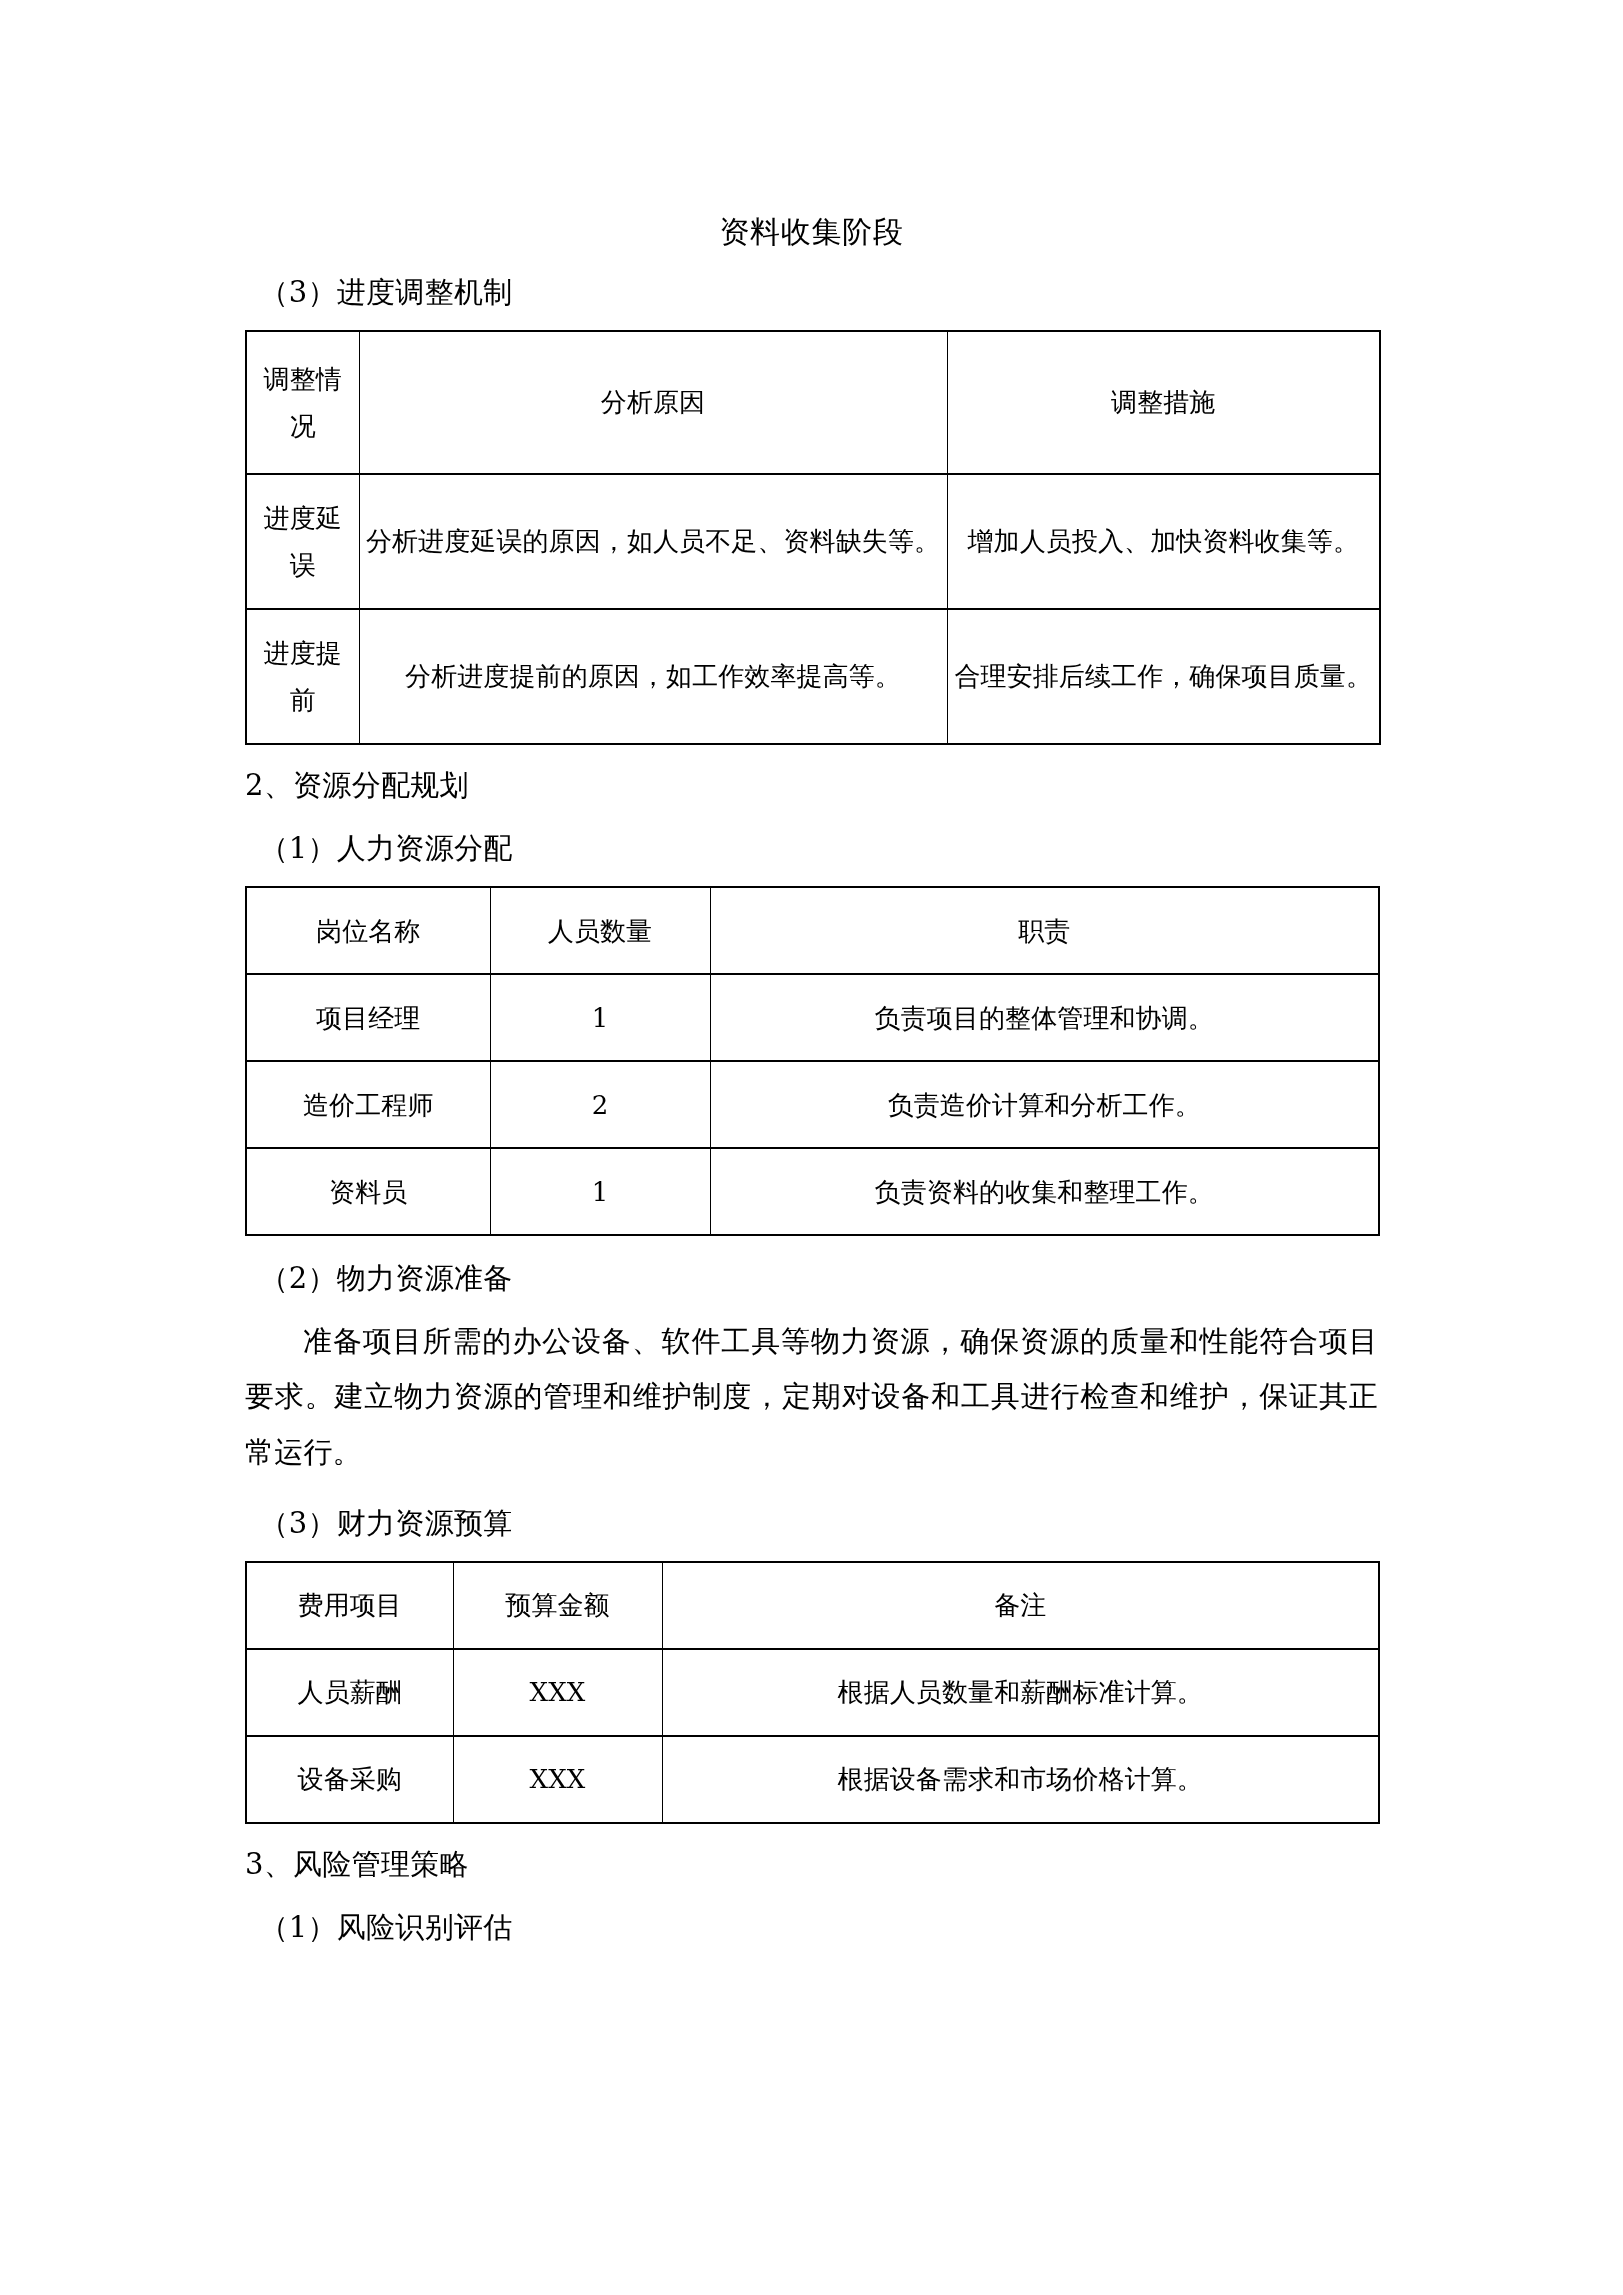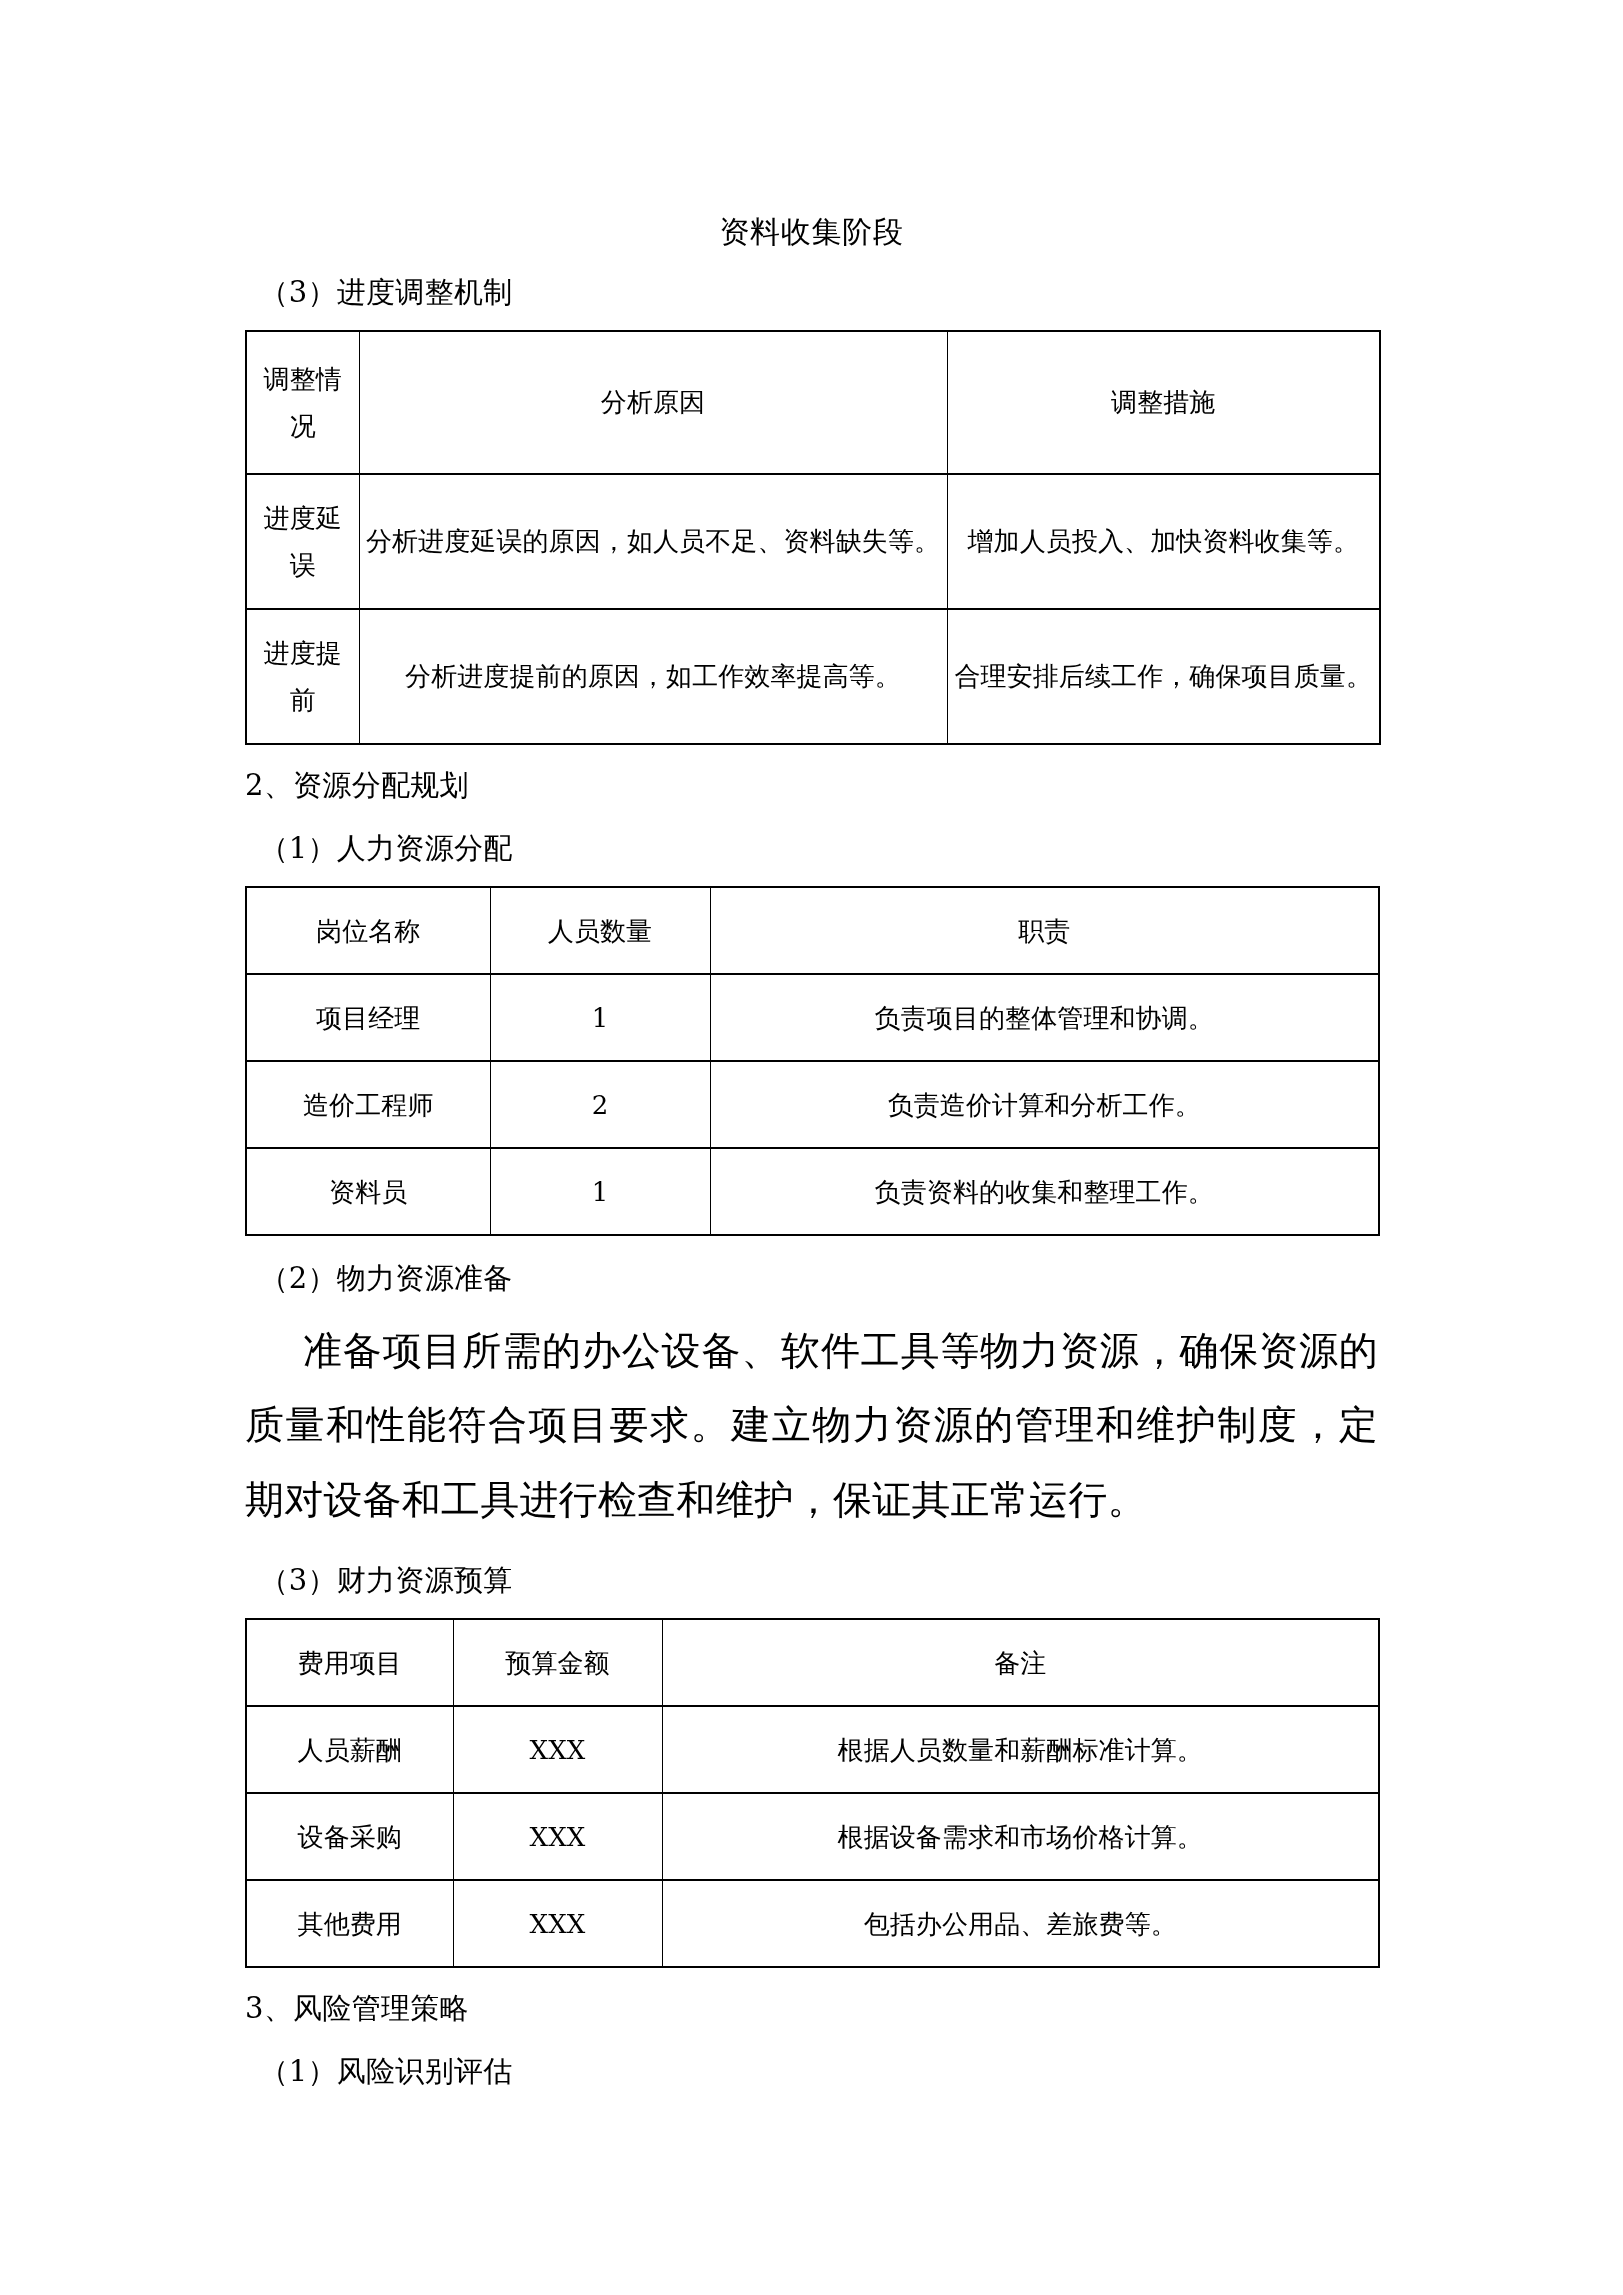--- a/index.html
+++ b/index.html
@@ -44,21 +44,21 @@
     letter-spacing: 0.3px;
   }
   .heading-2 {
     font-size: 29px;
     line-height: 1.45;
     margin-top: 21px;
     padding-left: 14.4px;
     letter-spacing: 0.3px;
   }
   .body-para {
-    font-size: 39px;
+    font-size: 29px;
     line-height: 1.92;
     margin-top: 14.4px;
     text-align: justify;
     text-justify: inter-ideograph;
     text-indent: 58px;
     letter-spacing: 0.2px;
   }
 
   
   table.doc-table {
@@ -204,25 +204,20 @@
         <tr class="body-row">
           <td>人员薪酬</td>
           <td>XXX</td>
           <td>根据人员数量和薪酬标准计算。</td>
         </tr>
         <tr class="body-row">
           <td>设备采购</td>
           <td>XXX</td>
           <td>根据设备需求和市场价格计算。</td>
         </tr>
-        <tr class="body-row">
-          <td>其他费用</td>
-          <td>XXX</td>
-          <td>包括办公用品、差旅费等。</td>
-        </tr>
       </tbody>
     </table>
 
     <div class="heading-1">3、风险管理策略</div>
 
     <div class="heading-2">（1）风险识别评估</div>
 
   </div>
 </div>
 

